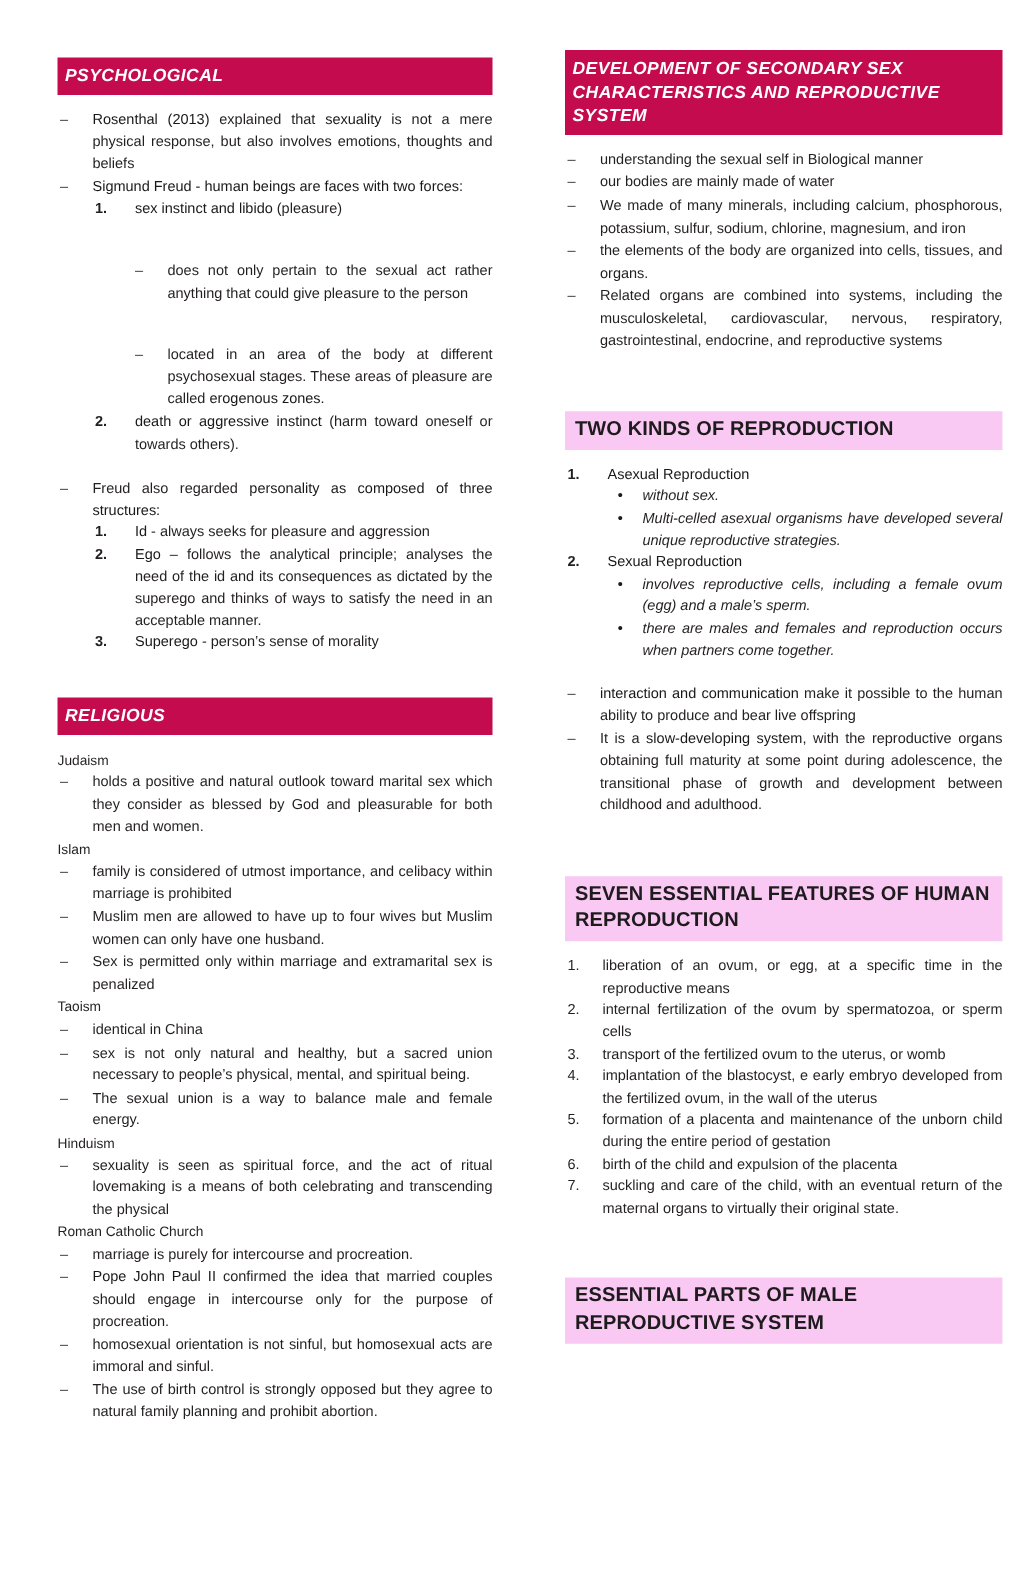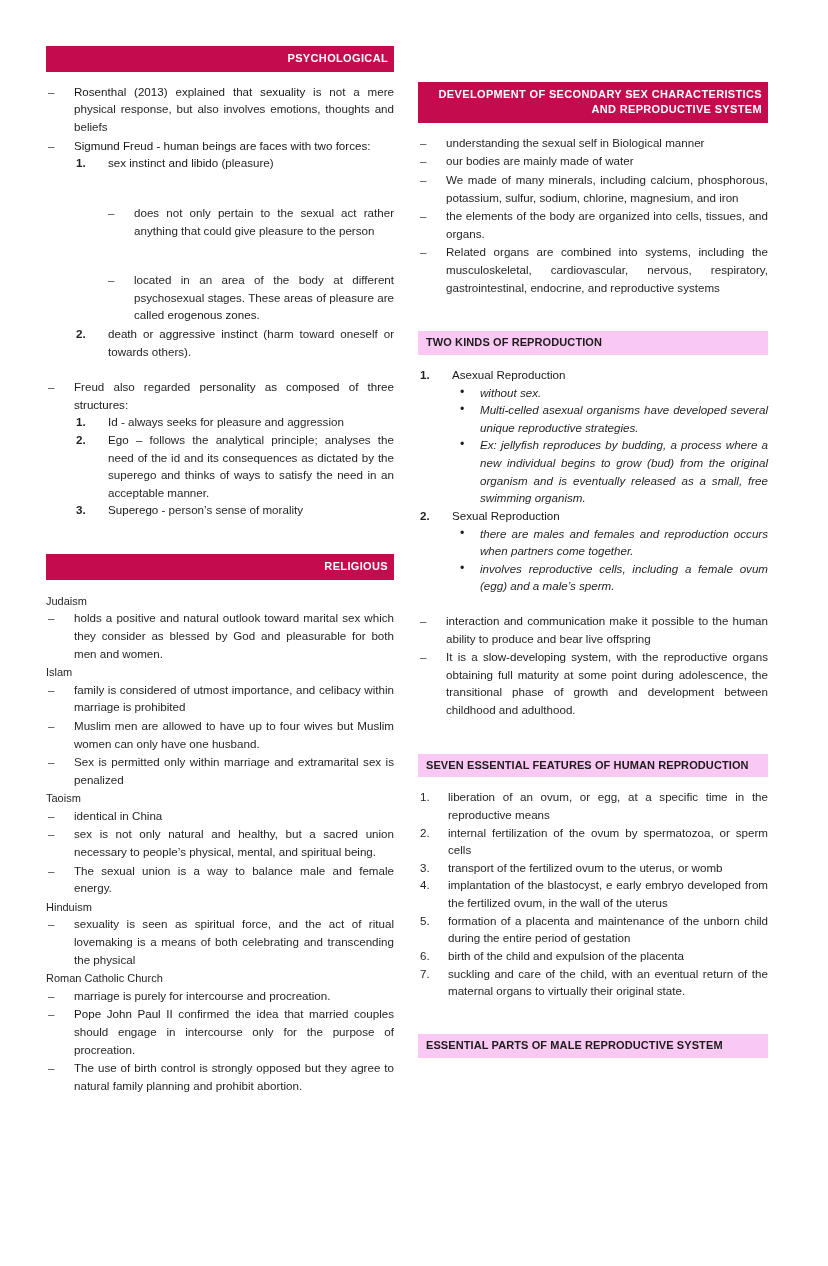--- a/index.html
+++ b/index.html
@@ -22,44 +22,46 @@
     height: 1266px;
     box-sizing: border-box;
   }
 
   .col {
     position: absolute;
     top: 0;
     box-sizing: border-box;
   }
   .col-left  { left: 46px;  width: 348px; padding-top: 46px; }
-  .col-right { left: 418px; width: 350px; padding-top: 82px; }
+  .col-right { left: 452px; width: 350px; padding-top: 40px; }
 
   
   .bar-crimson {
     background: #c30b4d;
     color: #ffffff;
     font-weight: bold;
-    font-size: 11px;
+    font-size: 14px;
     letter-spacing: 0.35px;
-    text-align: right;
+    text-align: left;
     padding: 5px 6px 6px 6px;
     line-height: 1.35;
     box-sizing: border-box;
+    font-style: italic;
   }
   .bar-pink {
     background: #f9c9f4;
     color: #1d1b1c;
     font-weight: bold;
-    font-size: 11px;
+    font-size: 16px;
     letter-spacing: 0.1px;
     text-align: left;
     padding: 4px 6px 5px 8px;
     line-height: 1.35;
     box-sizing: border-box;
+    margin-top: 13px;
   }
 
   
   .sec { margin-bottom: 0; }
 
   .blk { font-size: 11.6px; line-height: 1.52; }
 
   
   ul.dash, ul.bulletdot, ol.num, ol.numlower {
     list-style: none;
@@ -240,20 +242,21 @@
 
         <div class="subhead">Hinduism</div>
         <ul class="dash">
           <li><span>sexuality is seen as spiritual force, and the act of ritual lovemaking is a means of both celebrating and transcending the physical</span></li>
         </ul>
 
         <div class="subhead">Roman Catholic Church</div>
         <ul class="dash">
           <li><span>marriage is purely for intercourse and procreation.</span></li>
           <li><span><b>Pope John Paul II</b> confirmed the idea that married couples should engage in intercourse only for the purpose of procreation.</span></li>
+          <li><span>homosexual orientation is not sinful, but homosexual acts are immoral and sinful.</span></li>
           <li><span>The use of birth control is strongly opposed but they agree to natural family planning and prohibit abortion.</span></li>
         </ul>
 
       </div>
     </div>
   </div>
 
   <div class="col col-right">
 
     <div class="sec">
@@ -278,29 +281,28 @@
       <div class="after-bar"></div>
 
       <div class="blk">
         <ol class="num">
           <li>
             <span class="n">1.</span>
             <b>Asexual Reproduction</b>
             <ul class="bulletdot">
               <li><span>without sex.</span></li>
               <li><span>Multi-celled asexual organisms have developed several unique reproductive strategies.</span></li>
-              <li><span>Ex: jellyfish reproduces by budding, a process where a new individual begins to grow (bud) from the original organism and is eventually released as a small, free swimming organism.</span></li>
             </ul>
           </li>
           <li>
             <span class="n">2.</span>
             <b>Sexual Reproduction</b>
             <ul class="bulletdot">
+              <li><span>involves reproductive cells, including a female ovum (egg) and a male’s sperm.</span></li>
               <li><span>there are males and females and reproduction occurs when partners come together.</span></li>
-              <li><span>involves reproductive cells, including a female ovum (egg) and a male’s sperm.</span></li>
             </ul>
           </li>
         </ol>
 
         <div class="gap-md"></div>
 
         <ul class="dash">
           <li><span><b>interaction and communication</b> make it possible to the human ability to produce and bear live offspring</span></li>
           <li><span>It is a <b>slow-developing system</b>, with the reproductive organs obtaining full maturity at some point during adolescence, the transitional phase of growth and development between childhood and adulthood.</span></li>
         </ul>

